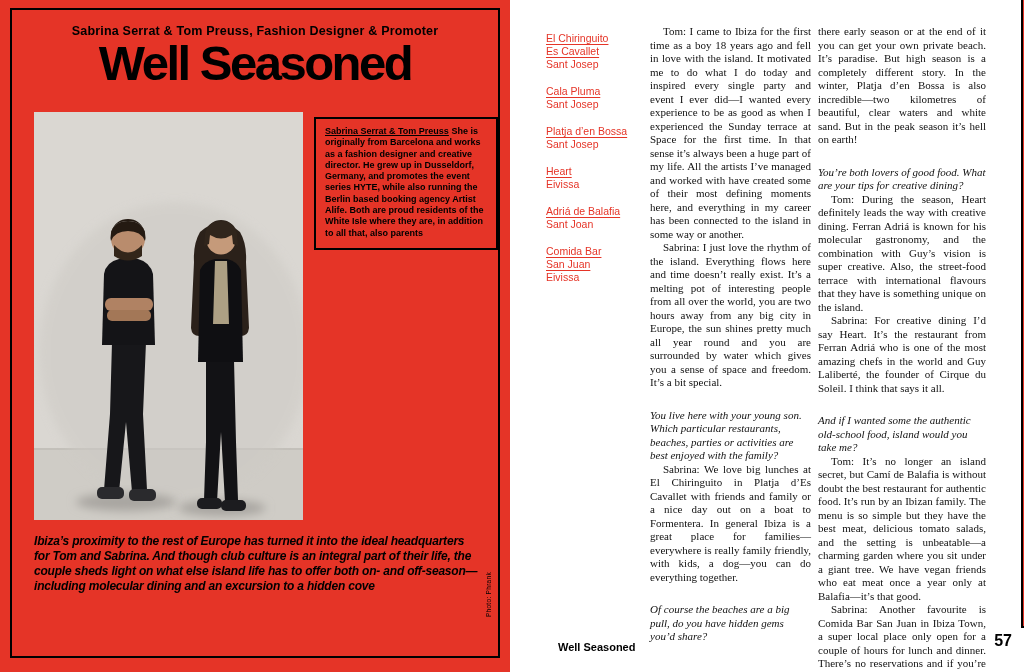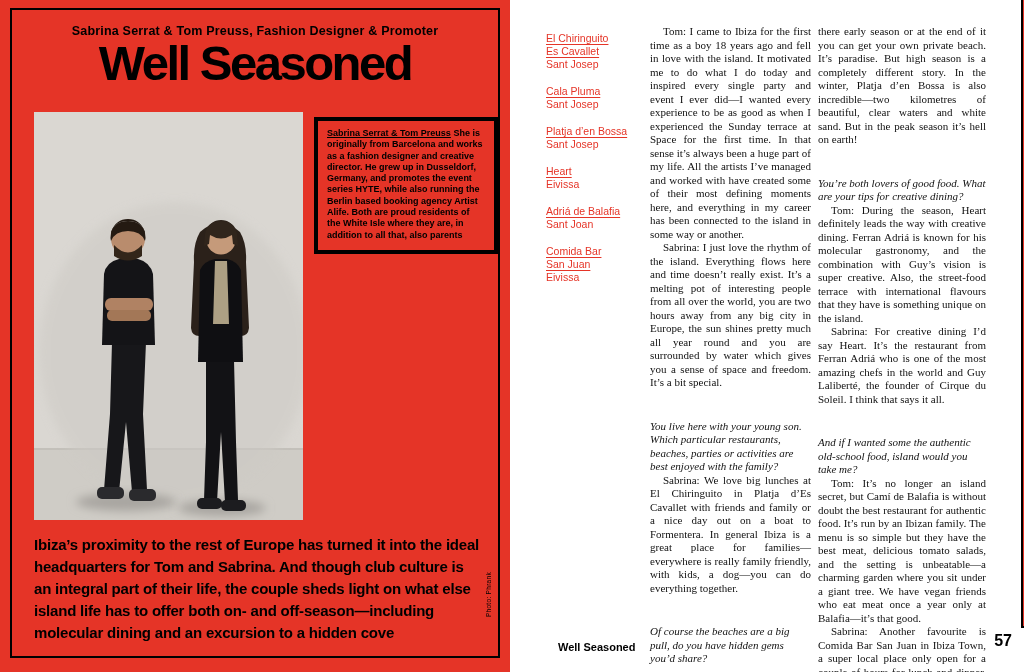--- a/index.html
+++ b/index.html
@@ -9,42 +9,42 @@
   
   .left-page{position:absolute;left:0;top:0;width:510px;height:672px;background:#e53427;}
   .frame{position:absolute;left:10px;top:8px;width:490px;height:650px;
          border:2px solid #000;box-sizing:border-box;pointer-events:none;}
   .kicker{position:absolute;left:0;top:24px;width:510px;text-align:center;
           font-weight:bold;font-size:12.5px;letter-spacing:.2px;}
   .headline{position:absolute;left:0;top:37px;width:510px;text-align:center;
             font-weight:bold;font-size:49px;letter-spacing:-2.5px;line-height:1.1;}
   .photo{position:absolute;left:34px;top:112px;width:269px;height:408px;display:block;}
   .infobox{position:absolute;left:314px;top:117px;width:184px;box-sizing:border-box;
-           border:4px solid #000000;padding:7px 9px 9px 9px;
+           border:2px solid #000000;padding:7px 9px 9px 9px;
            font-size:9px;line-height:11.3px;font-weight:bold;}
   .ib-title{text-decoration:underline;text-underline-offset:1px;}
   .deck{position:absolute;left:34px;top:534px;width:448px;
-        font-size:15px;line-height:22px;font-weight:bold;letter-spacing:-.2px;}
+        font-size:12px;line-height:15px;font-weight:bold;letter-spacing:-.2px;font-style:italic;}
   .credit{position:absolute;left:485px;top:572px;font-size:6.5px;
           writing-mode:vertical-rl;transform:rotate(180deg);letter-spacing:.3px;}
 
   
   .locations{position:absolute;left:546px;top:26px;width:106px;color:#e53427;
              font-weight:normal;font-size:10.5px;line-height:13px;margin-top:6px;}
   .loc{margin-bottom:14px;}
   .loc-line{display:block;text-decoration:underline;text-decoration-thickness:1px;
             text-underline-offset:2px;}
   .loc-place{display:block;}
 
   .bodycol{position:absolute;top:25px;font-family:"Liberation Serif",serif;
            font-size:11px;line-height:13.5px;color:#111;text-align:justify;}
   .col1{left:650px;width:161px;}
   .col2{left:818px;width:168px;}
   .bodycol p{margin:0;}
-  .bodycol p.q{font-style:italic;margin-top:30px;text-align:left;}
+  .bodycol p.q{font-style:italic;margin-top:19px;text-align:left;}
   .bodycol p.q.first{margin-top:0;}
   .bodycol p.ans{text-indent:13px;}
 
   .footer-title{position:absolute;left:558px;top:641px;font-size:11px;font-weight:bold;}
   .page-num{position:absolute;left:970px;top:632px;width:42px;text-align:right;
             font-size:16px;font-weight:bold;}
   .edge-bar{position:absolute;right:0;top:0;width:8px;height:626px;background:#e53427;
             border-left:2px solid #000;border-bottom:2px solid #000;}
 </style>
 </head>

